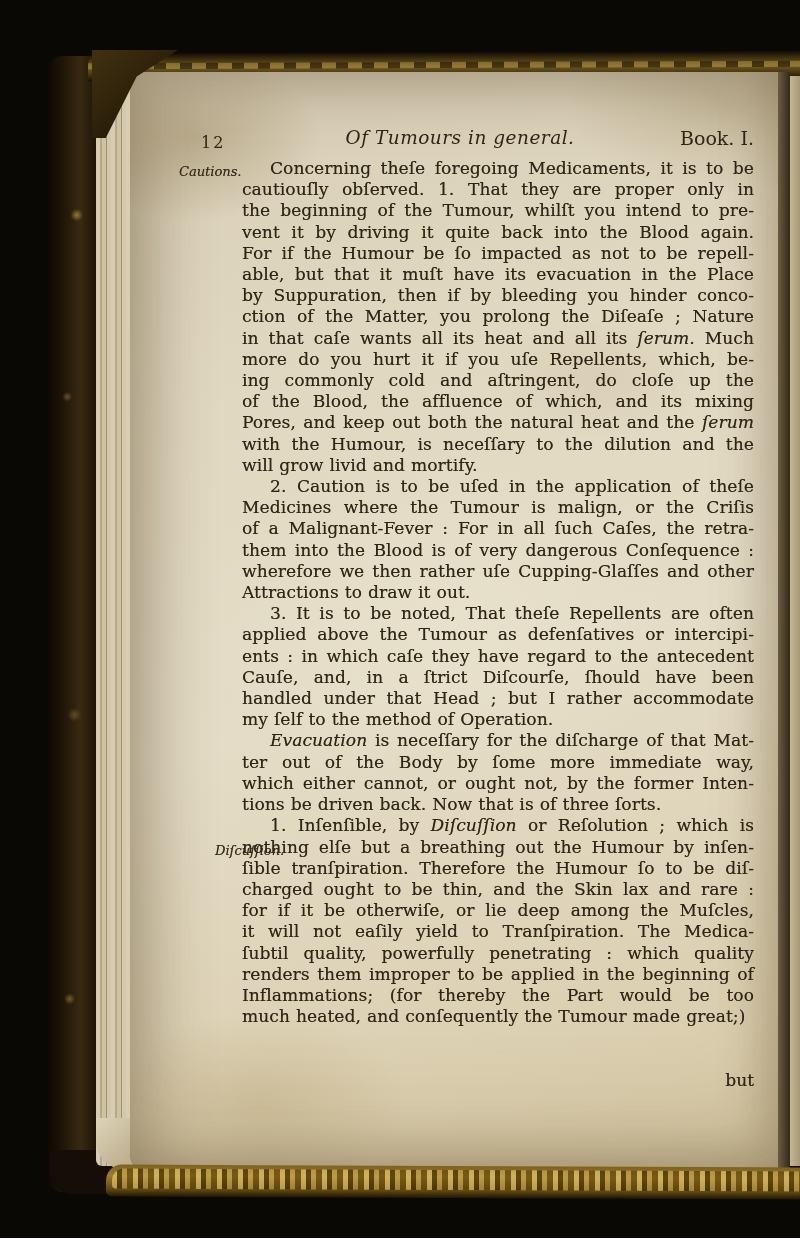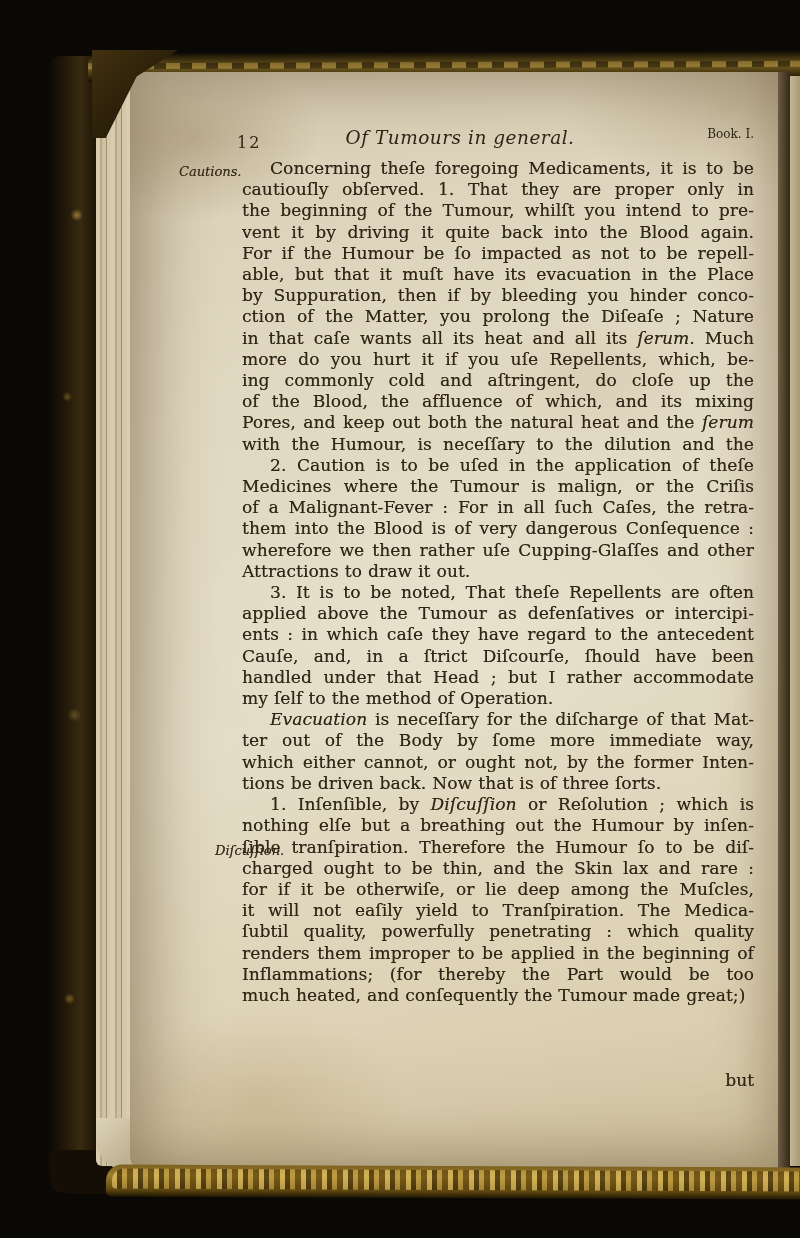--- a/index.html
+++ b/index.html
@@ -71,29 +71,29 @@
   .bottom-edge::after{content:"";position:absolute;inset:4px 0 8px 6px;
     background:repeating-linear-gradient(90deg,rgba(255,222,120,.55) 0 5px,rgba(55,38,5,.6) 5px 10px,rgba(235,195,95,.45) 10px 15px,rgba(90,62,10,.55) 15px 21px);
     border-radius:12px 0 0 4px;}
   .bottom-left-tail{
     position:absolute;left:50px;top:1150px;width:84px;height:44px;
     background:#140e06;border-radius:0 0 0 22px;
   }
   
   .print{color:#2e2516;}
   .page-number{
-    position:absolute;left:201px;top:133px;font-size:16px;letter-spacing:2px;margin-left:36px;
+    position:absolute;left:201px;top:133px;font-size:16px;letter-spacing:2px;
   }
   .running-title{
     position:absolute;left:290px;top:127px;width:340px;text-align:center;
     font-style:italic;font-size:18.5px;letter-spacing:.5px;
   }
   .book-label{
     position:absolute;left:640px;top:127px;width:114px;text-align:right;
-    font-size:12px;
+    font-size:19px;
   }
   .body-text{
     position:absolute;left:242px;top:158px;width:512px;
     font-size:17px;line-height:21.2px;letter-spacing:.1px;word-spacing:.5px;
     text-shadow:.2px .2px .5px rgba(40,30,15,.55);
   }
   .line{text-align:justify;text-align-last:justify;}
   .line.first{text-indent:28px;}
   .line.last{text-align-last:left;}
   .it{font-style:italic;}
@@ -134,20 +134,21 @@
       <div class="line"><span>For if the Humour be ſo impacted as not to be repell-</span></div>
       <div class="line"><span>able, but that it muſt have its evacuation in the Place</span></div>
       <div class="line"><span>by Suppuration, then if by bleeding you hinder conco-</span></div>
       <div class="line"><span>ction of the Matter, you prolong the Diſeaſe ; Nature</span></div>
       <div class="line"><span>in that caſe wants all its heat and all its </span><span class="it">ſerum.</span><span> Much</span></div>
       <div class="line"><span>more do you hurt it if you uſe Repellents, which, be-</span></div>
       <div class="line"><span>ing commonly cold and aſtringent, do cloſe up the</span></div>
       <div class="line"><span>of the Blood, the affluence of which, and its mixing</span></div>
       <div class="line"><span>Pores, and keep out both the natural heat and the </span><span class="it">ſerum</span></div>
       <div class="line"><span>with the Humour, is neceſſary to the dilution and the</span></div>
+      <div class="line last"><span>will grow livid and mortify.</span></div>
       <div class="line first"><span>2. Caution is to be uſed in the application of theſe</span></div>
       <div class="line"><span>Medicines where the Tumour is malign, or the Criſis</span></div>
       <div class="line"><span>of a Malignant-Fever : For in all ſuch Caſes, the retra-</span></div>
       <div class="line"><span>them into the Blood is of very dangerous Conſequence :</span></div>
       <div class="line"><span>wherefore we then rather uſe Cupping-Glaſſes and other</span></div>
       <div class="line last"><span>Attractions to draw it out.</span></div>
       <div class="line first"><span>3. It is to be noted, That theſe Repellents are often</span></div>
       <div class="line"><span>applied above the Tumour as defenſatives or intercipi-</span></div>
       <div class="line"><span>ents : in which caſe they have regard to the antecedent</span></div>
       <div class="line"><span>Cauſe, and, in a ſtrict Diſcourſe, ſhould have been</span></div>

